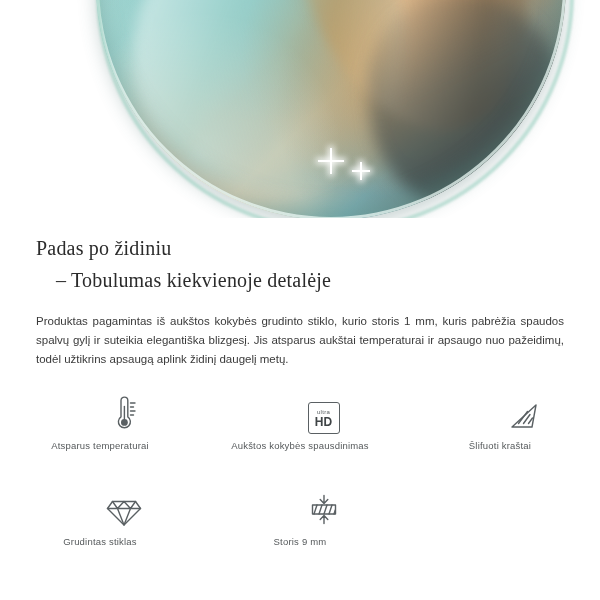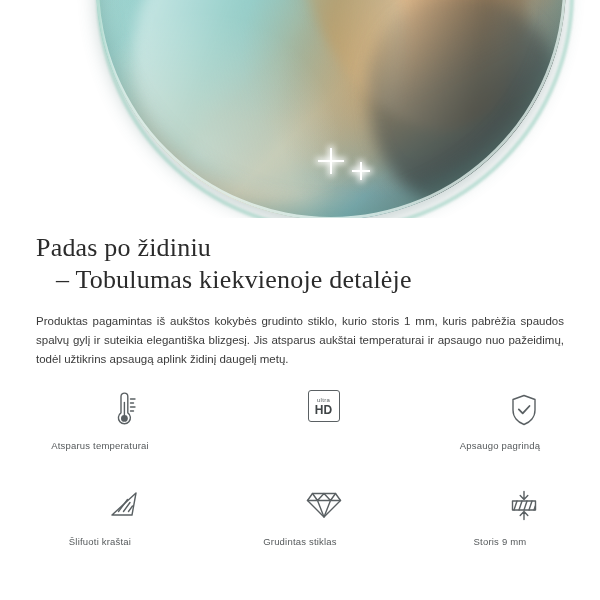--- a/index.html
+++ b/index.html
@@ -132,21 +132,21 @@
     position: absolute;
     left: 0;
     top: 218px;
     width: 600px;
   }
   .headline {
     margin: 0;
     padding: 14px 36px 0 36px;
     font-family: "Liberation Serif", serif;
     font-weight: 400;
-    font-size: 26px;
+    font-size: 20px;
     line-height: 32px;
     color: #2b2b2b;
     letter-spacing: 0.2px;
   }
   .headline .line2 {
     display: block;
     margin-left: 20px;
   }
   .body-copy {
     margin: 0;
@@ -171,21 +171,21 @@
   .feature {
     display: flex;
     flex-direction: column;
     align-items: center;
     justify-content: flex-start;
     height: 78px;
   }
   .feature-icon {
     height: 44px;
     display: flex;
-    align-items: flex-start;
+    align-items: flex-end;
     justify-content: center;
     margin-left: 47px;
   }
   .feature-label {
     margin-top: 6px;
     font-size: 9.5px;
     color: #55595b;
     text-align: left;
     letter-spacing: 0.2px;
   }
@@ -260,31 +260,23 @@
       <div class="feature-label">Atsparus temperaturai</div>
     </div>
 
     <div class="feature">
       <div class="feature-icon">
         <div class="hd-box">
           <span class="hd-ultra">ultra</span>
           <span class="hd-hd">HD</span>
         </div>
       </div>
-    </div>
-
-    <div class="feature">
-      <div class="feature-icon">
-        <svg width="34" height="40" viewBox="0 0 34 40">
-          <path class="ico-stroke" d="M17 5.5l11 4v10.6c0 7.2-5 12.3-11 14.4-6-2.1-11-7.2-11-14.4V9.5z"></path>
-          <path class="ico-stroke" style="stroke-width:1.8" d="M11.8 19.4l3.9 3.9 6.8-7.3"></path>
-        </svg>
-      </div>
-      <div class="feature-label">Apsaugo pagrindą</div>
-    </div>
+      <div class="feature-label">Aukštos kokybės spausdinimas</div>
+    </div>
+
 
     <div class="feature">
       <div class="feature-icon">
         <svg width="38" height="36" viewBox="0 0 38 36">
           <path class="ico-stroke" d="M7 29h20L31 7z"></path>
           <path class="ico-stroke" d="M13.5 25.5l9-12M18.5 25.5l6.5-9M23.5 25.5l4-5.5"></path>
         </svg>
       </div>
       <div class="feature-label">Šlifuoti kraštai</div>
     </div>

